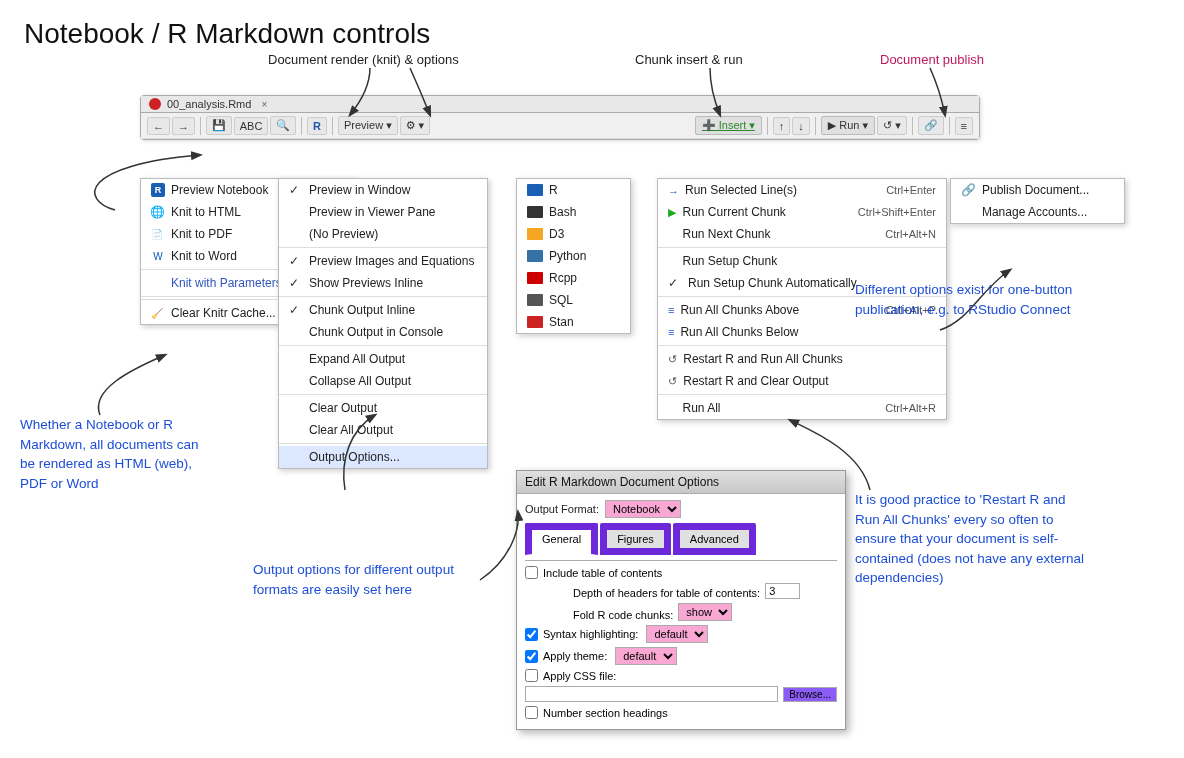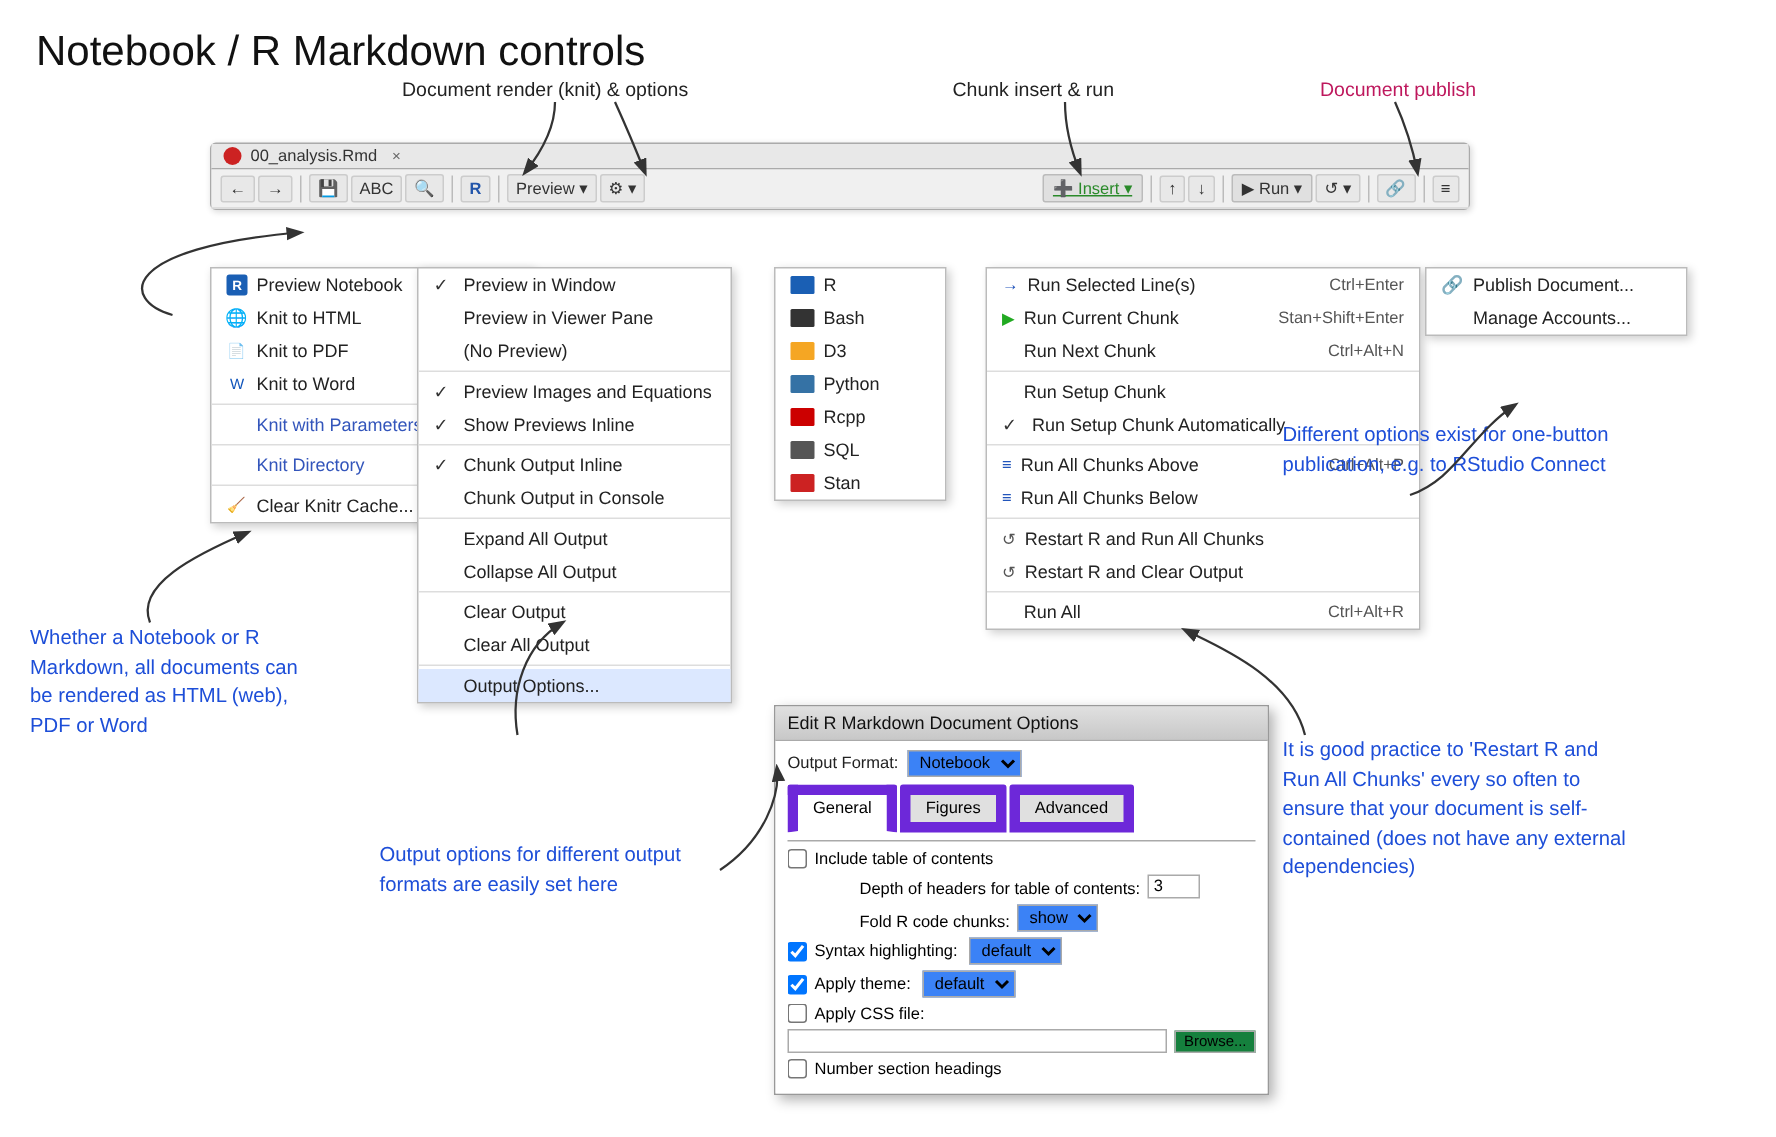--- a/index.html
+++ b/index.html
@@ -242,21 +242,21 @@
       margin-bottom: 5px;
       font-size: 11px;
       color: #222;
       gap: 6px;
     }
     .dialog-row label { white-space: nowrap; }
     .dialog-select {
       font-size: 11px;
       border: 1px solid #aaa;
       padding: 1px 3px;
-      background: #3b82f6;
+      background: #f9a8d4;
     }
     .dialog-tabs {
       display: flex;
       gap: 2px;
       margin-bottom: 5px;
     }
     .dialog-tab {
       padding: 3px 10px;
       font-size: 11px;
       border: 7px solid #6d28d9;
@@ -299,21 +299,21 @@
     .dialog-browse-row input[type=text] {
       font-size: 11px;
       border: 1px solid #aaa;
       padding: 1px 3px;
       flex: 1;
     }
     .dialog-browse-btn {
       font-size: 10px;
       padding: 1px 5px;
       border: 1px solid #aaa;
-      background: #15803d;
+      background: #8b5cf6;
       cursor: pointer;
     }
 
     
     .annotation {
       position: absolute;
       font-size: 13.5px;
       color: #1d4ed8;
       line-height: 1.45;
     }
@@ -398,25 +398,20 @@
           <span style="color:#1155bb;">W</span>
         </span>
       <span>Knit to Word</span>
     </div>
     <div class="menu-separator"></div>
     <div class="menu-item highlighted">
       <span class="icon-box"></span>
       <span>Knit with Parameters...</span>
     </div>
     <div class="menu-separator"></div>
-    <div class="menu-item highlighted">
-      <span class="icon-box"></span>
-      <span>Knit Directory</span>
-      <span class="arrow-r">▶</span>
-    </div>
     <div class="menu-separator"></div>
     <div class="menu-item">
       <span class="icon-box">
           <span style="color:#cc6600;">🧹</span>
         </span>
       <span>Clear Knitr Cache...</span>
     </div>
   </div>
 
   <div class="menu-preview">
@@ -508,21 +503,21 @@
 
   <div class="menu-run">
     <div class="menu-item">
       <span style="color:#2255bb;font-size:11px;">→</span>
       <span>Run Selected Line(s)</span>
       <span class="shortcut">Ctrl+Enter</span>
     </div>
     <div class="menu-item">
       <span style="color:#22aa22;font-size:11px;">▶</span>
       <span>Run Current Chunk</span>
-      <span class="shortcut">Stan+Shift+Enter</span>
+      <span class="shortcut">Ctrl+Shift+Enter</span>
     </div>
     <div class="menu-item">
       <span style="visibility:hidden;font-size:11px;">▶</span>
       <span>Run Next Chunk</span>
       <span class="shortcut">Ctrl+Alt+N</span>
     </div>
     <div class="menu-separator"></div>
     <div class="menu-item">
       <span style="visibility:hidden;font-size:11px;">▶</span>
       <span>Run Setup Chunk</span>

